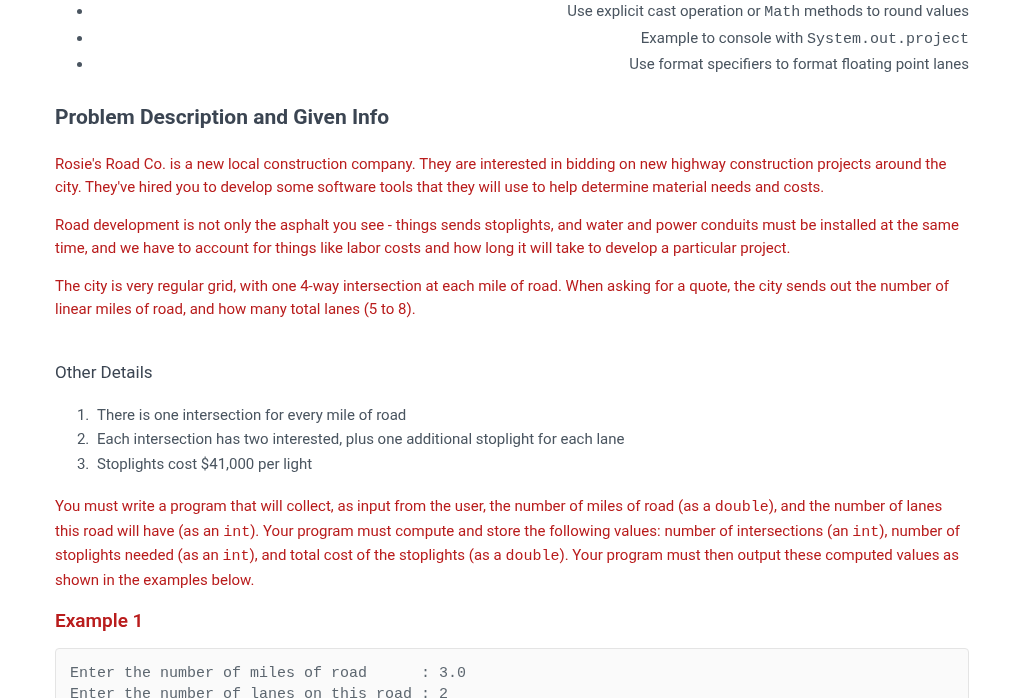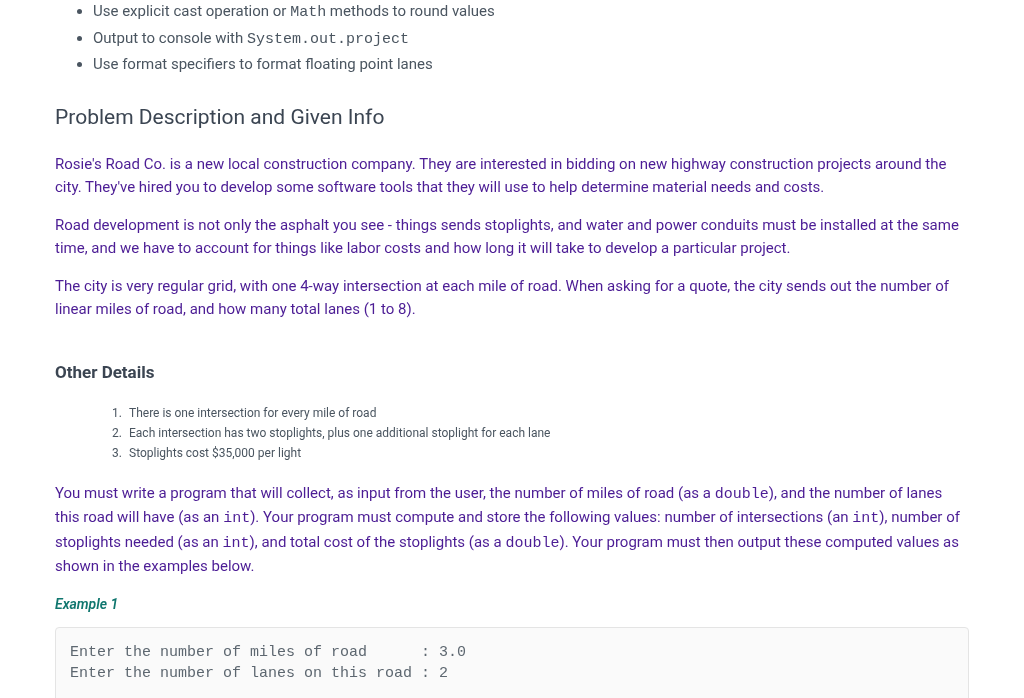--- a/index.html
+++ b/index.html
@@ -16,61 +16,60 @@
       background: #fff;
     }
     ul {
       list-style: disc;
       padding-left: 38px;
       margin-bottom: 22px;
     }
     ul li {
       margin-bottom: 2px;
       font-size: 15px;
+      text-align: right;
     }
     h2 {
       font-size: 21px;
-      font-weight: 400;
+      font-weight: 700;
       color: #3b4552;
       margin-top: 26px;
       margin-bottom: 20px;
     }
     h3 {
       font-size: 17px;
-      font-weight: 700;
+      font-weight: 400;
       color: #3b4552;
       margin-top: 40px;
       margin-bottom: 18px;
     }
     p {
       margin-bottom: 16px;
       font-size: 15px;
-      color: #4c1d95;
+      color: #b91c1c;
     }
     ol {
       list-style: decimal;
       padding-left: 38px;
       margin-bottom: 20px;
     }
     ol li {
       margin-bottom: 2px;
-      font-size: 12px;
+      font-size: 15px;
       padding-left: 4px;
-      margin-left: 32px;
     }
     code {
       font-family: "Courier New", Courier, monospace;
       font-size: 15px;
     }
     .example-label {
       font-weight: 600;
-      font-size: 14px;
-      color: #0f766e;
+      font-size: 19px;
+      color: #b91c1c;
       margin-bottom: 12px;
-      font-style: italic;
     }
     pre {
       background: #fafafa;
       border: 1px solid #e4e4e4;
       border-radius: 4px;
       padding: 14px 14px;
       font-family: "Courier New", Courier, monospace;
       font-size: 15px;
       line-height: 1.45;
       color: #5d6770;
@@ -82,39 +81,39 @@
     }
   </style>
 </head>
 <body>
 
 <ul>
   <li>
     <span>Use explicit cast operation or </span><code class="inline-code">Math</code><span> methods to round values</span>
   </li>
   <li>
-    <span>Output to console with </span><code class="inline-code">System.out.project</code>
+    <span>Example to console with </span><code class="inline-code">System.out.project</code>
   </li>
   <li>
     <span>Use format specifiers to format floating point lanes</span>
   </li>
 </ul>
 
 <h2>Problem Description and Given Info</h2>
 
 <p>Rosie's Road Co. is a new local construction company. They are interested in bidding on new highway construction projects around the city. They've hired you to develop some software tools that they will use to help determine material needs and costs.</p>
 <p>Road development is not only the asphalt you see - things sends stoplights, and water and power conduits must be installed at the same time, and we have to account for things like labor costs and how long it will take to develop a particular project.</p>
-<p>The city is very regular grid, with one 4-way intersection at each mile of road. When asking for a quote, the city sends out the number of linear miles of road, and how many total lanes (1 to 8).</p>
+<p>The city is very regular grid, with one 4-way intersection at each mile of road. When asking for a quote, the city sends out the number of linear miles of road, and how many total lanes (5 to 8).</p>
 
 <h3>Other Details</h3>
 
 <ol>
   <li>There is one intersection for every mile of road</li>
-  <li>Each intersection has two stoplights, plus one additional stoplight for each lane</li>
-  <li>Stoplights cost $35,000 per light</li>
+  <li>Each intersection has two interested, plus one additional stoplight for each lane</li>
+  <li>Stoplights cost $41,000 per light</li>
 </ol>
 
 <p>
   <span>You must write a program that will collect, as input from the user, the number of miles of road (as a </span><code class="inline-code">double</code><span>), and the number of lanes this road will have (as an </span><code class="inline-code">int</code><span>). Your program must compute and store the following values: number of intersections (an </span><code class="inline-code">int</code><span>), number of stoplights needed (as an </span><code class="inline-code">int</code><span>), and total cost of the stoplights (as a </span><code class="inline-code">double</code><span>). Your program must then output these computed values as shown in the examples below.</span>
 </p>
 
 <p class="example-label">Example 1</p>
 
 <pre>Enter the number of miles of road      : 3.0
 Enter the number of lanes on this road : 2

